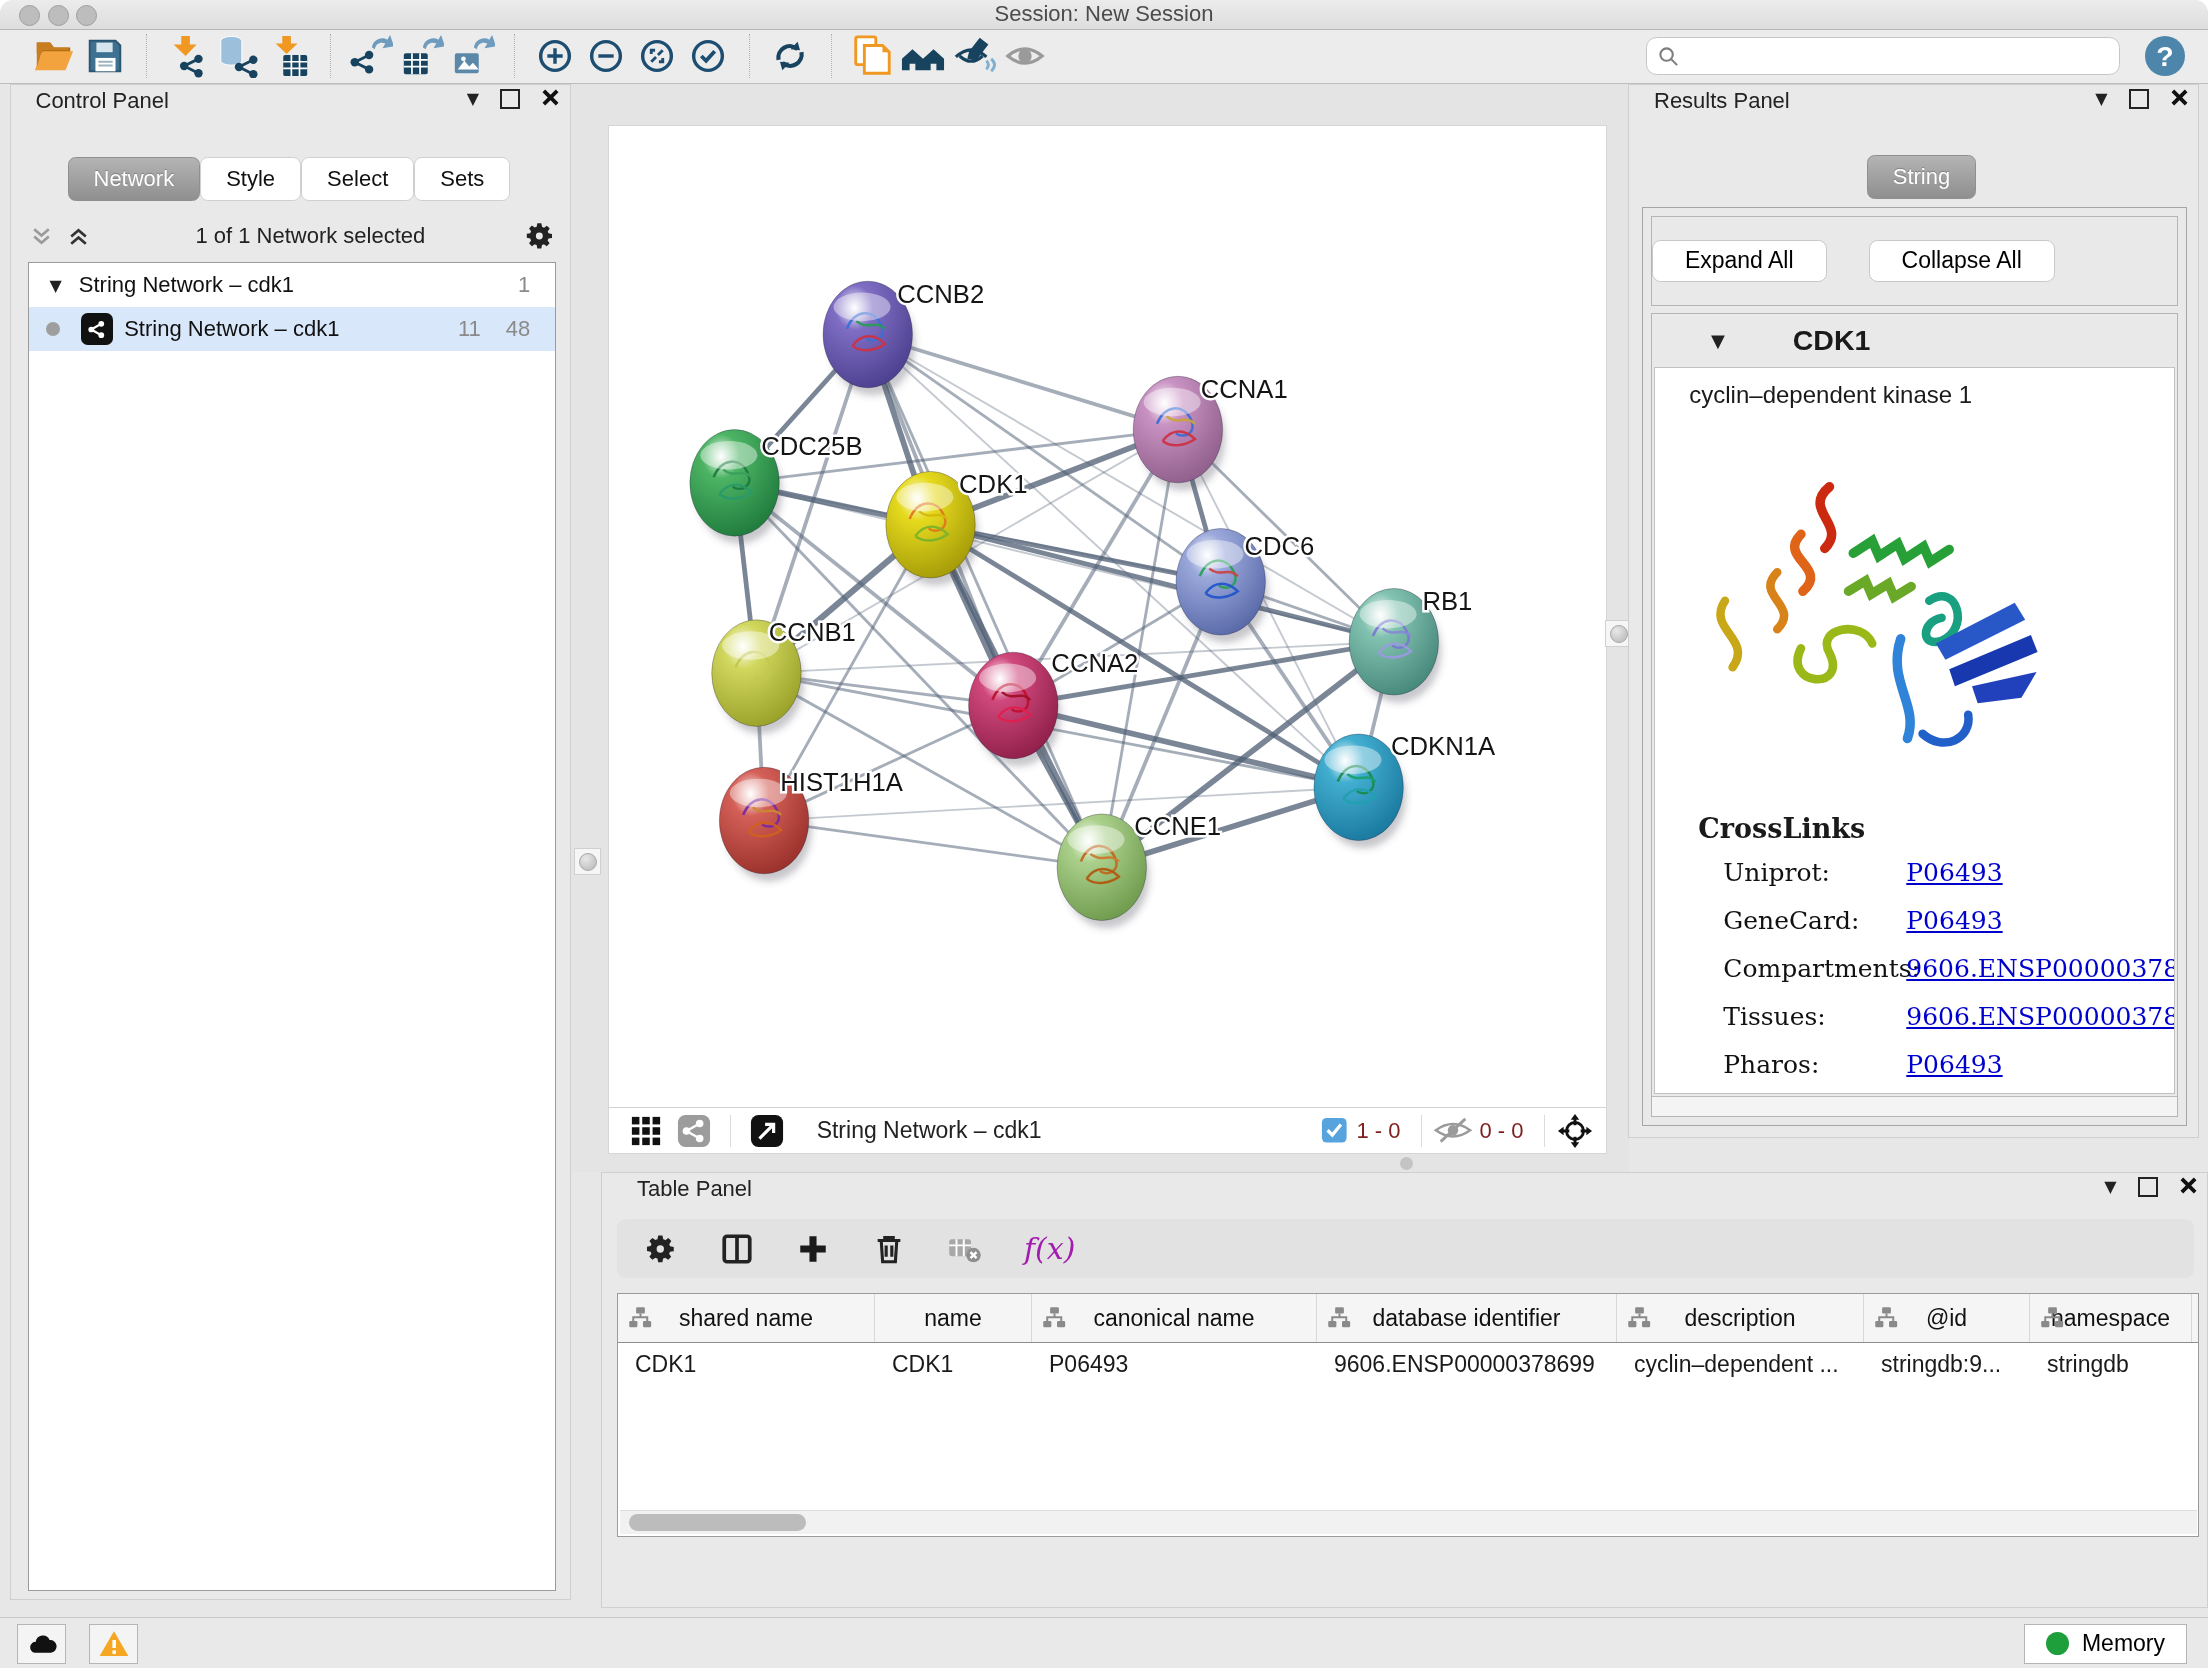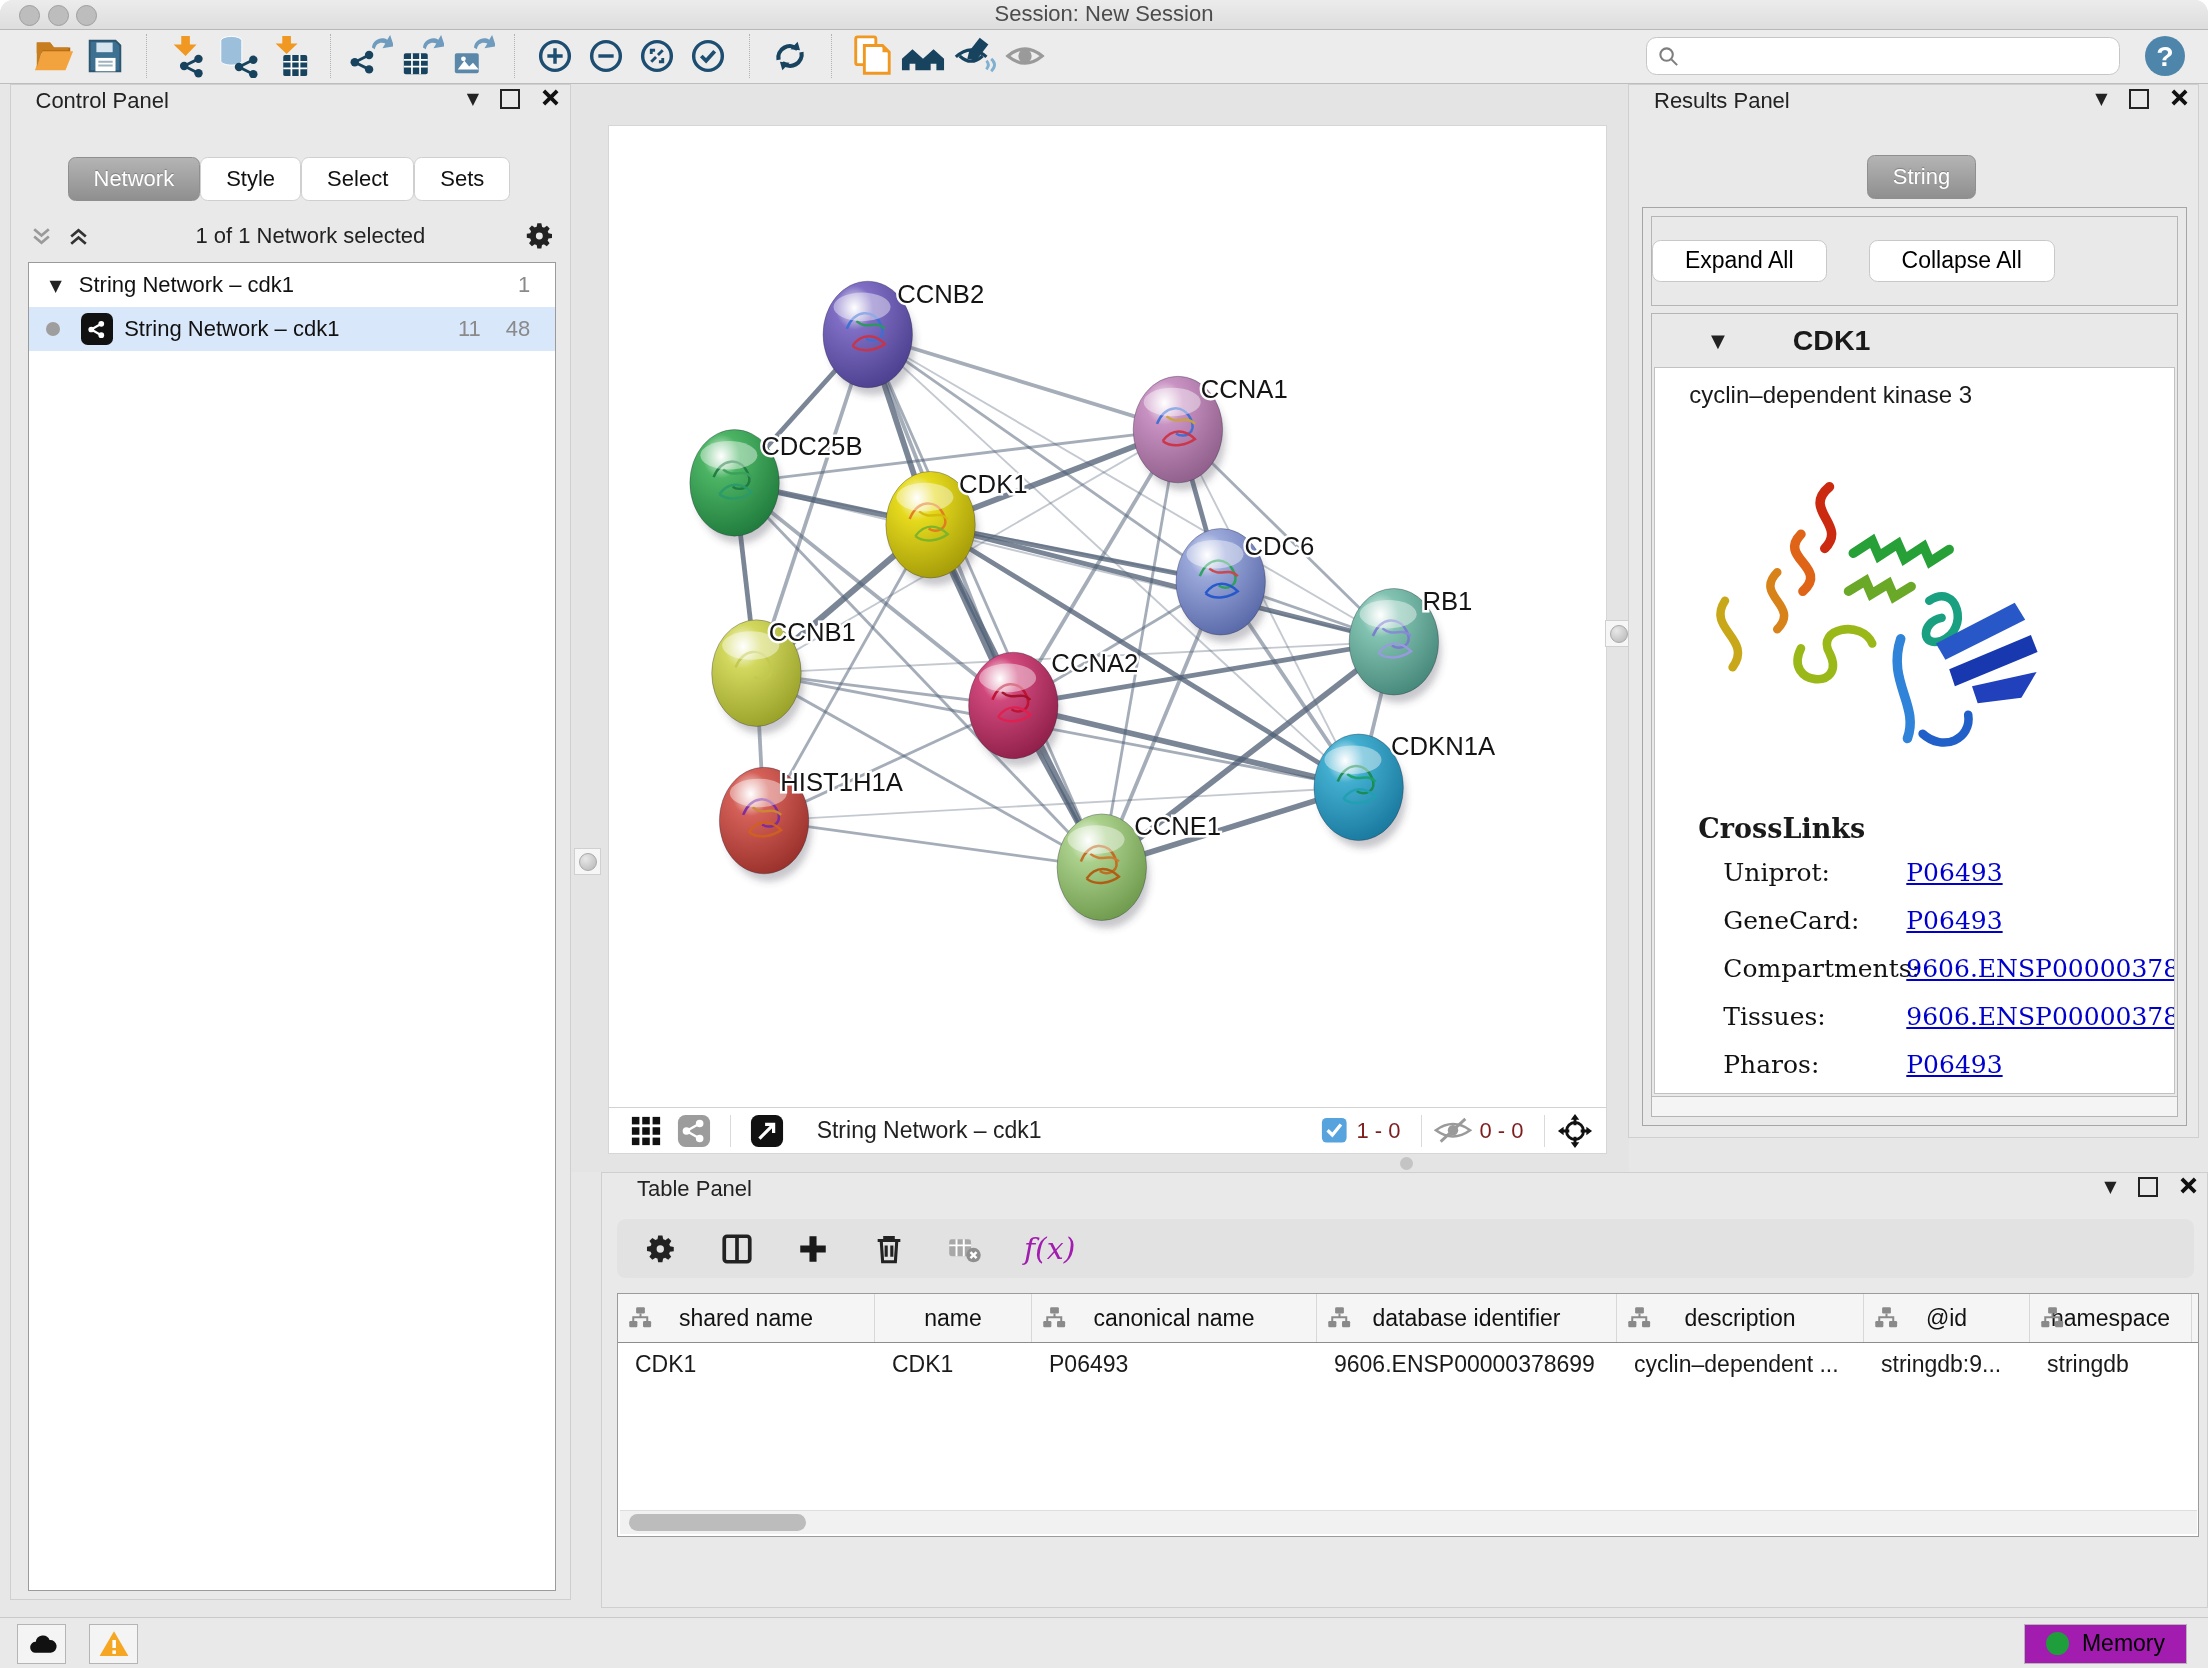--- a/index.html
+++ b/index.html
@@ -89,21 +89,21 @@
   .tr{display:flex;height:42px;align-items:center;}
   .td{padding-left:17px;font-size:23px;box-sizing:border-box;flex:none;white-space:nowrap;overflow:hidden;}
   .tbl-scroll{position:absolute;left:1.9px;right:1.9px;bottom:1.9px;height:23px;background:#f1f1f1;border-top:1px solid #ddd;}
   .tbl-thumb{position:absolute;left:9.5px;top:2.9px;width:177px;height:17px;border-radius:8.6px;background:#bcbcbc;}
   .tp-tabs{position:absolute;left:0;right:0;bottom:7.6px;display:flex;justify-content:center;}
   .tp-tabs .tab{height:46px;font-size:23px;}
   
   .statusbar{position:absolute;left:0;right:0;top:1617px;height:51px;background:#e9e9e9;border-top:1px solid #c9c9c9;}
   .sb-btn{position:absolute;top:5.7px;width:49px;height:40px;background:#f4f4f4;border:1px solid #b5b5b5;display:flex;align-items:center;justify-content:center;padding:0;}
   .sb-btn svg{width:32px;height:32px;}
-  .memory-btn{position:absolute;right:21px;top:5.7px;height:40px;background:#a21caf;border:1px solid #b5b5b5;display:flex;align-items:center;padding:0 21px;gap:13.3px;font-size:23px;font-family:"Liberation Sans",sans-serif;}
+  .memory-btn{position:absolute;right:21px;top:5.7px;height:40px;background:#ffffff;border:1px solid #b5b5b5;display:flex;align-items:center;padding:0 21px;gap:13.3px;font-size:23px;font-family:"Liberation Sans",sans-serif;}
   .mem-dot{width:23px;height:23px;border-radius:50%;background:#1f9e3c;}
 </style>
 </head>
 <body>
 
 <div class="app">
 
   <div class="titlebar">
     <span class="tl" style="left:19px"></span>
     <span class="tl" style="left:48px"></span>
@@ -634,21 +634,21 @@
       <div class="rp-buttons">
         <button class="rp-btn">Expand All</button>
         <button class="rp-btn">Collapse All</button>
       </div>
       <div class="rp-section">
         <div class="rp-sec-head">
           <span class="tri-glyph">▼</span>
           <span class="rp-gene">CDK1</span>
         </div>
         <div class="rp-content">
-          <div class="rp-desc">cyclin–dependent kinase 3</div>
+          <div class="rp-desc">cyclin–dependent kinase 1</div>
           <svg class="rp-ribbon" width="399" height="314" viewBox="0 0 420 330">
             <g fill="none" stroke-linecap="round">
               <path d="M150 30 C120 55 170 70 145 95" stroke="#cc2a10" stroke-width="10"></path>
               <path d="M120 80 C95 105 150 115 122 140" stroke="#e06418" stroke-width="10"></path>
               <path d="M95 120 C70 145 120 155 95 180" stroke="#d8821a" stroke-width="9"></path>
               <path d="M40 150 C20 180 70 190 48 220" stroke="#c8a818" stroke-width="9"></path>
               <path d="M120 200 C100 240 170 245 150 205 C135 178 185 170 195 195" stroke="#9ab818" stroke-width="9"></path>
               <path d="M175 100 l20 -13 l7 16 l20 -13 l7 16 l20 -13 l7 16 l20 -13" stroke="#28a038" stroke-width="10"></path>
               <path d="M170 140 l18 -11 l6 14 l18 -11 l6 14 l18 -11" stroke="#6aa828" stroke-width="10"></path>
               <path d="M255 150 C285 130 298 180 268 192 C246 200 246 172 268 168" stroke="#18a080" stroke-width="9"></path>

